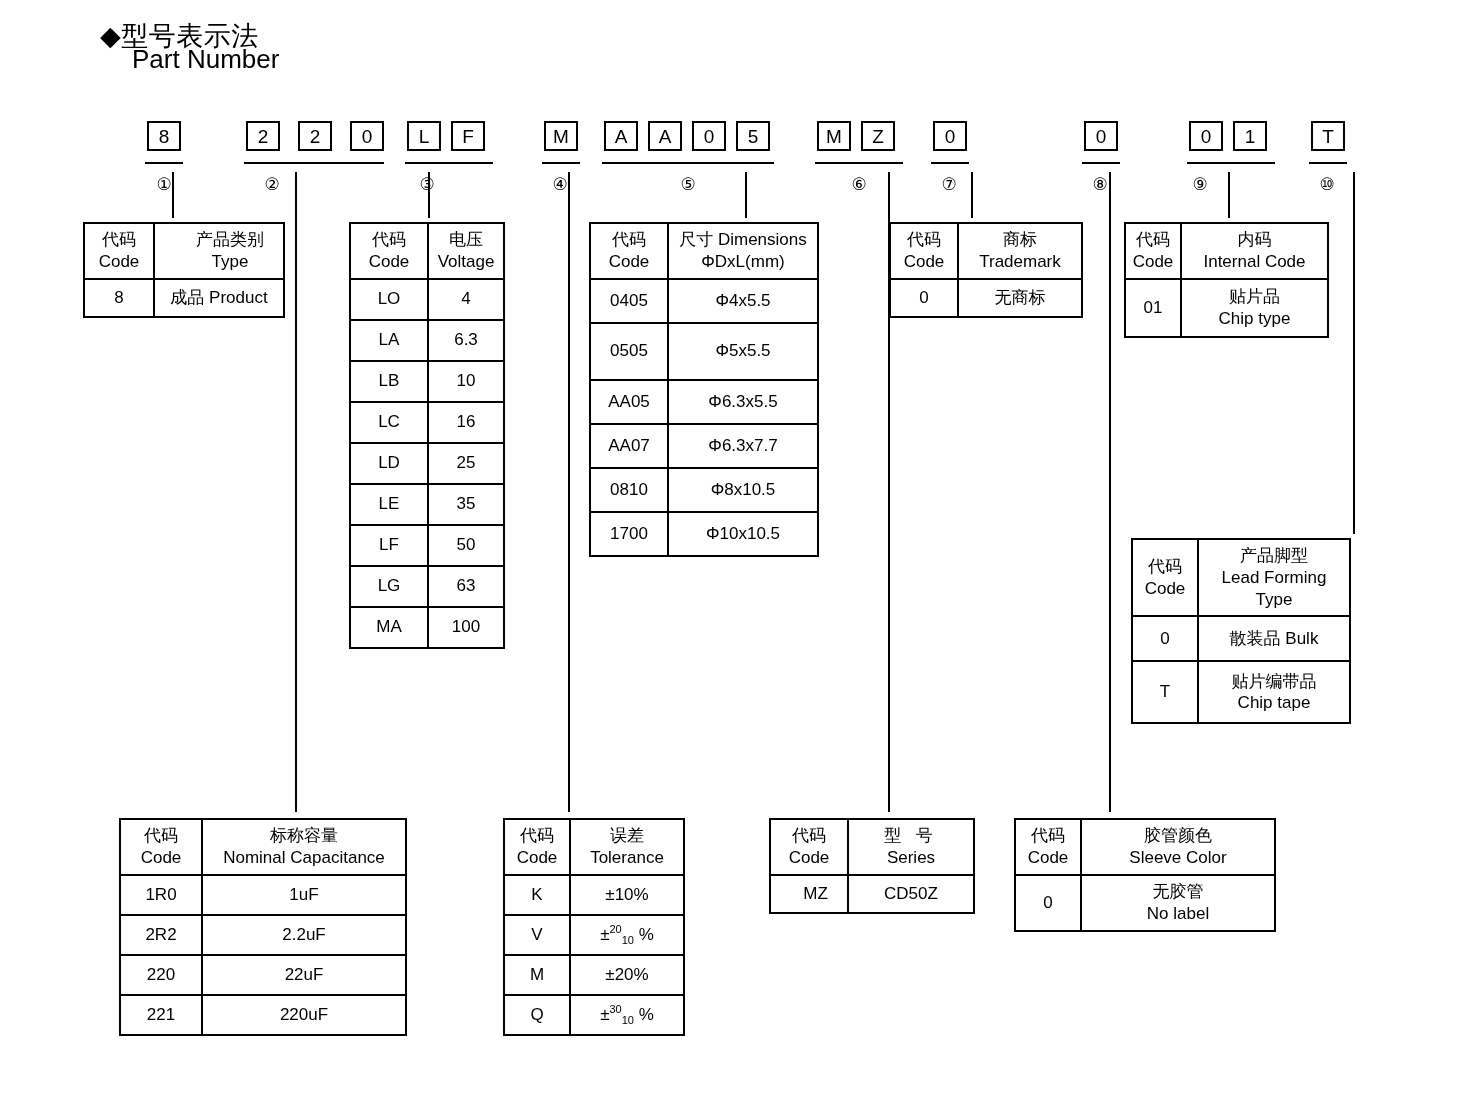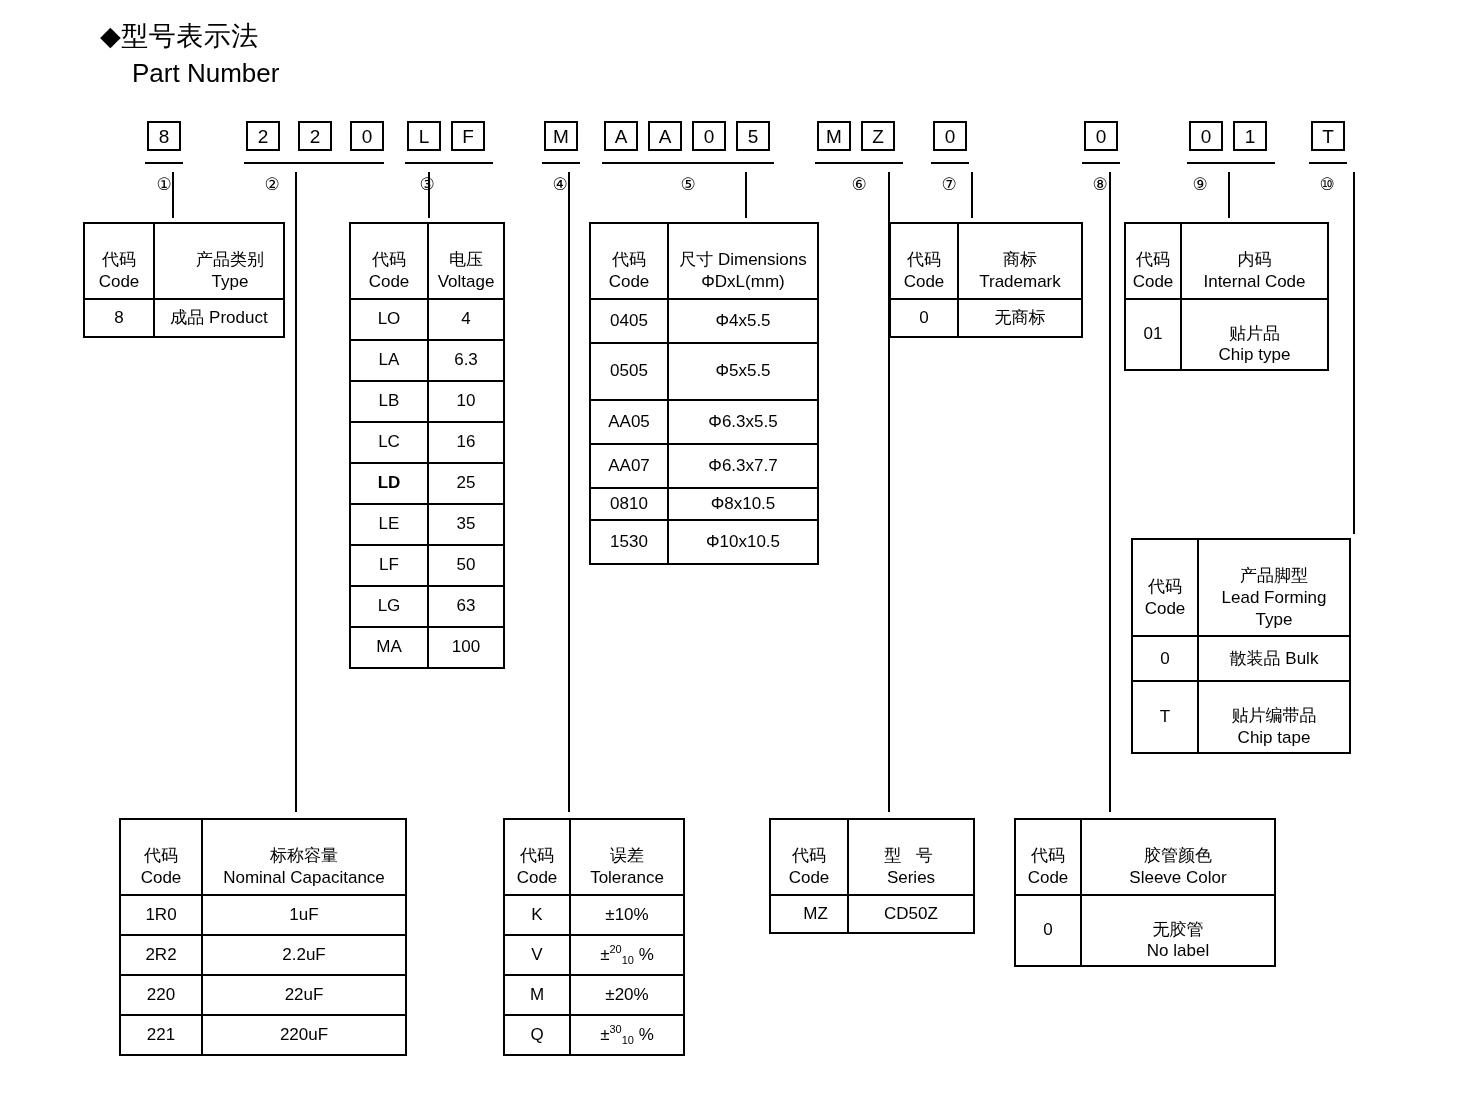--- a/index.html
+++ b/index.html
@@ -15,21 +15,21 @@
   .canvas { position: absolute; inset: 0; }
   .abs { position: absolute; }
 
   
   #heading-cn {
     left: 100px; top: 18px;
     font-size: 27px; letter-spacing: 0.5px;
     white-space: nowrap;
   }
   #heading-en {
-    left: 132px; top: 58px;
+    left: 132px; top: 44px;
     font-size: 26px; white-space: nowrap;
   }
 
   
   .codebox {
     width: 34px; height: 30px;
     border: 2px solid #000;
     display: flex; align-items: center; justify-content: center;
     font-size: 19px; line-height: 1;
     background: #fff;
@@ -53,21 +53,21 @@
   }
   table.spec td {
     border: 2px solid #000;
     text-align: center;
     vertical-align: middle;
     padding: 3px 6px;
     line-height: 1.28;
     white-space: nowrap;
   }
   table.spec td.hd { padding: 5px 6px; }
-  table.spec td .l1 { display:block;margin-top:20px; }
+  table.spec td .l1 { display:block; }
   table.spec td .l2 { display:block; }
   .tol-sup { font-size: 11px; vertical-align: super; }
   .tol-sub { font-size: 11px; vertical-align: sub; }
   .sp-wide { letter-spacing: 5px; }
 </style>
 </head>
 <body>
 
 <div class="canvas">
 
@@ -174,21 +174,21 @@
         </tr>
     <tr>
           <td style="height:41px;">LB</td>
           <td>10</td>
         </tr>
     <tr>
           <td style="height:41px;">LC</td>
           <td>16</td>
         </tr>
     <tr>
-          <td style="height:41px;font-weight:bold;">LD</td>
+          <td style="height:41px;">LD</td>
           <td>25</td>
         </tr>
     <tr>
           <td style="height:41px;">LE</td>
           <td>35</td>
         </tr>
     <tr>
           <td style="height:41px;">LF</td>
           <td>50</td>
         </tr>
@@ -225,25 +225,25 @@
         </tr>
     <tr>
           <td style="height:44px;">AA05</td>
           <td>Φ6.3x5.5</td>
         </tr>
     <tr>
           <td style="height:44px;">AA07</td>
           <td>Φ6.3x7.7</td>
         </tr>
     <tr>
-          <td style="height:32px;">0810</td>
+          <td style="height:44px;">0810</td>
           <td>Φ8x10.5</td>
         </tr>
     <tr>
-          <td style="height:44px;">1530</td>
+          <td style="height:44px;">1700</td>
           <td>Φ10x10.5</td>
         </tr>
   </tbody>
     </table>
 
   <table class="spec abs" style="left:889px; top:222px;">
     <tbody>
         <tr>
       <td class="hd" style="width:68px;">
         <span class="l1">代码</span>

